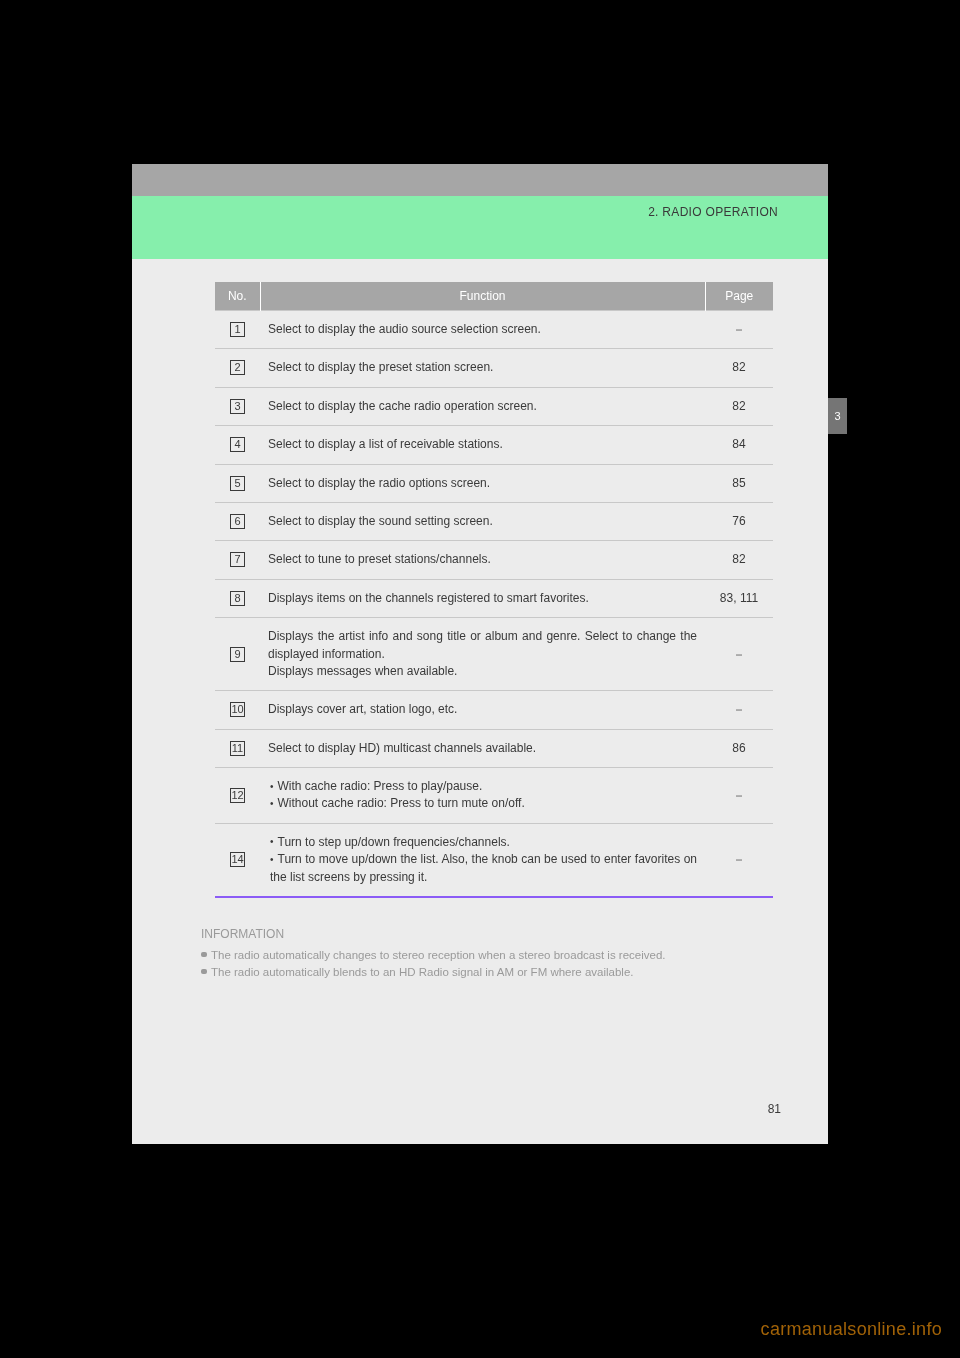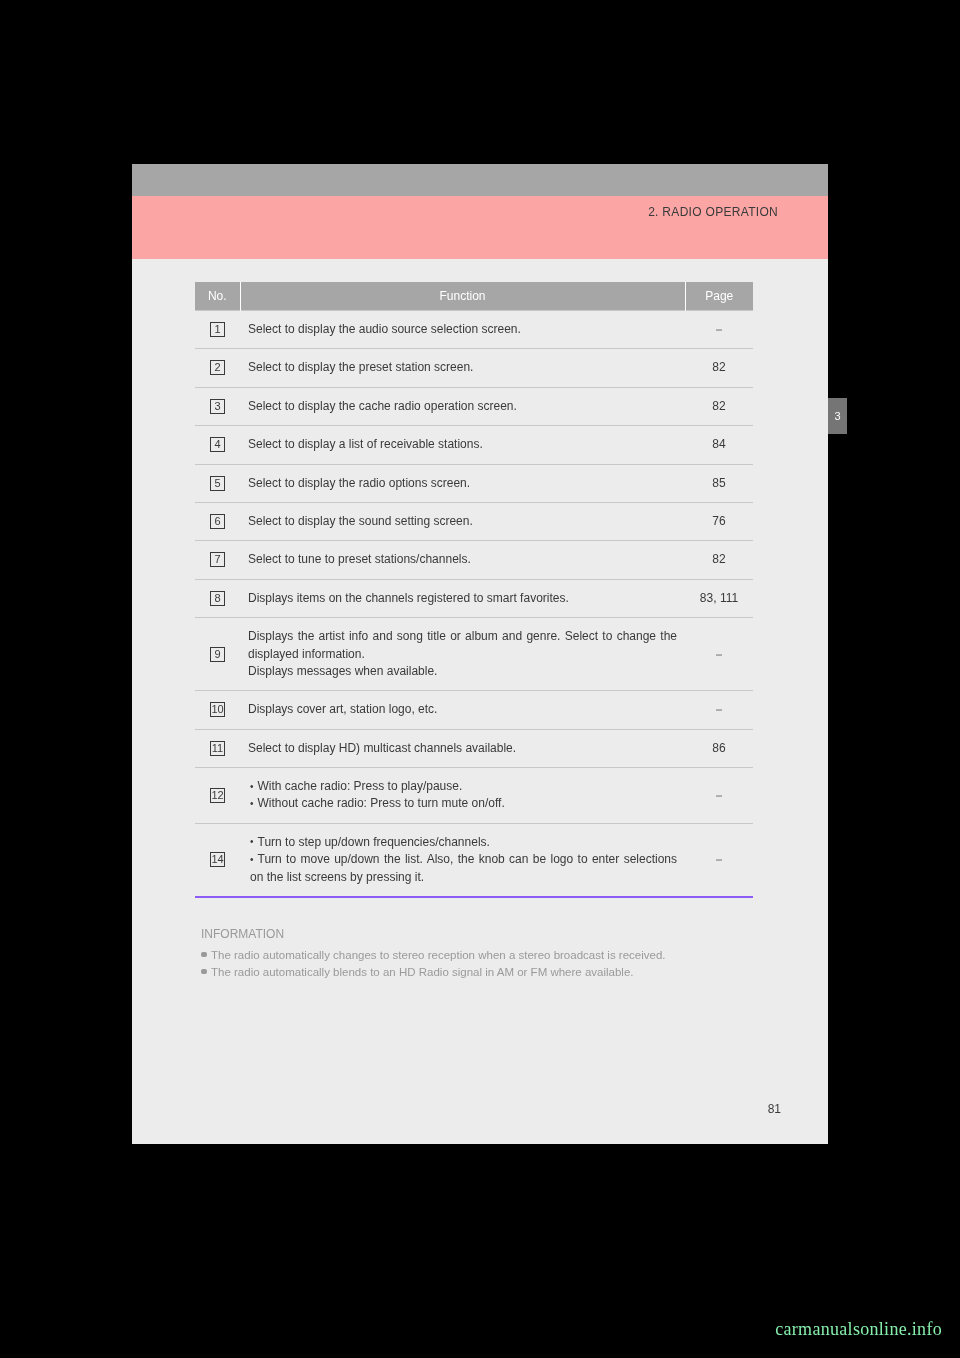--- a/index.html
+++ b/index.html
@@ -25,21 +25,21 @@
     width: 100%;
     height: 32px;
     background: #a6a6a6;
   }
   .light-band {
     position: absolute;
     left: 0;
     top: 32px;
     width: 100%;
     height: 63px;
-    background: #fca5a5;
+    background: #86efac;
   }
   .section-title {
     position: absolute;
     right: 50px;
     top: 9px;
     font-size: 12px;
     color: #3a3a3a;
     letter-spacing: 0.3px;
   }
   .side-tab {
@@ -50,21 +50,21 @@
     height: 36px;
     background: #757575;
     color: #fff;
     font-size: 11px;
     display: flex;
     align-items: center;
     justify-content: center;
   }
   .table {
     position: absolute;
-    left: 63px;
+    left: 83px;
     top: 118px;
     width: 558px;
     border-collapse: collapse;
     font-size: 12px;
     color: #3a3a3a;
   }
   .table th {
     background: #a6a6a6;
     color: #fff;
     font-weight: normal;
@@ -136,22 +136,22 @@
     right: 47px;
     bottom: 28px;
     font-size: 12px;
     color: #3a3a3a;
   }
   .watermark {
     position: absolute;
     right: 18px;
     bottom: 18px;
     font-size: 18px;
-    color: #86efac;
-    font-family: Liberation Serif, serif;
+    color: #a16207;
+    font-family: Liberation Sans, sans-serif;
     letter-spacing: 0.3px;
   }
   .side-label {
     position: absolute;
     right: -100px;
     top: 252px;
     width: 200px;
     color: #5a5a5a;
     font-size: 9px;
     transform: rotate(90deg);
@@ -249,21 +249,21 @@
               <li>Without cache radio: Press to turn mute on/off.</li>
             </ul>
           </td>
           <td class="col-pg">⎯</td>
         </tr>
         <tr>
           <td class="col-no"><span class="num-box">14</span></td>
           <td class="col-fn">
             <ul class="bullet-list">
               <li>Turn to step up/down frequencies/channels.</li>
-              <li>Turn to move up/down the list. Also, the knob can be logo to enter selections on the list screens by pressing it.</li>
+              <li>Turn to move up/down the list. Also, the knob can be used to enter favorites on the list screens by pressing it.</li>
             </ul>
           </td>
           <td class="col-pg">⎯</td>
         </tr>
       </tbody>
   </table>
 
   <div class="info-box">
     <div class="info-title">INFORMATION</div>
     <ul class="info-items" id="info-items">

